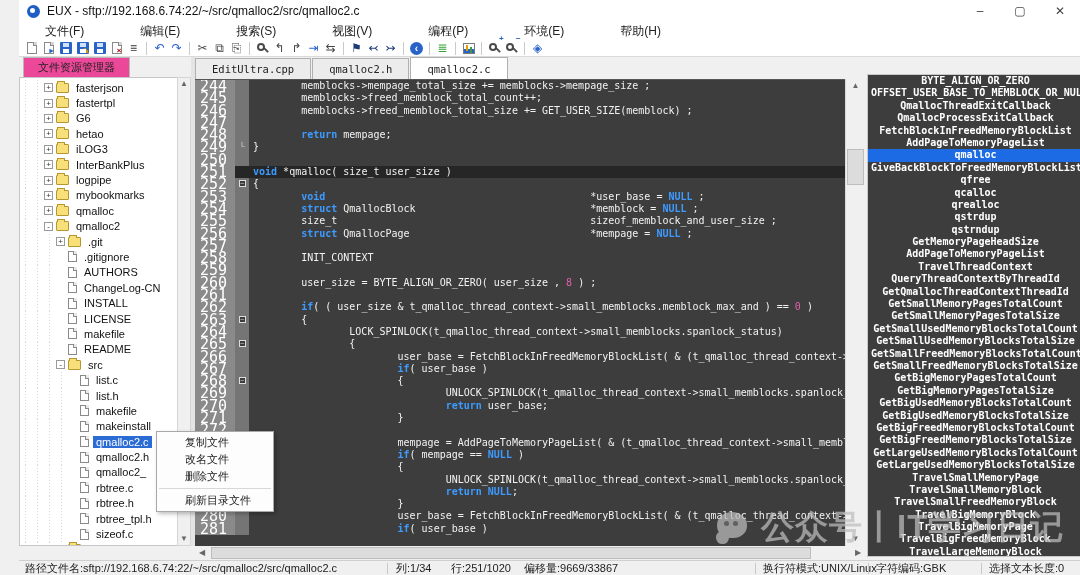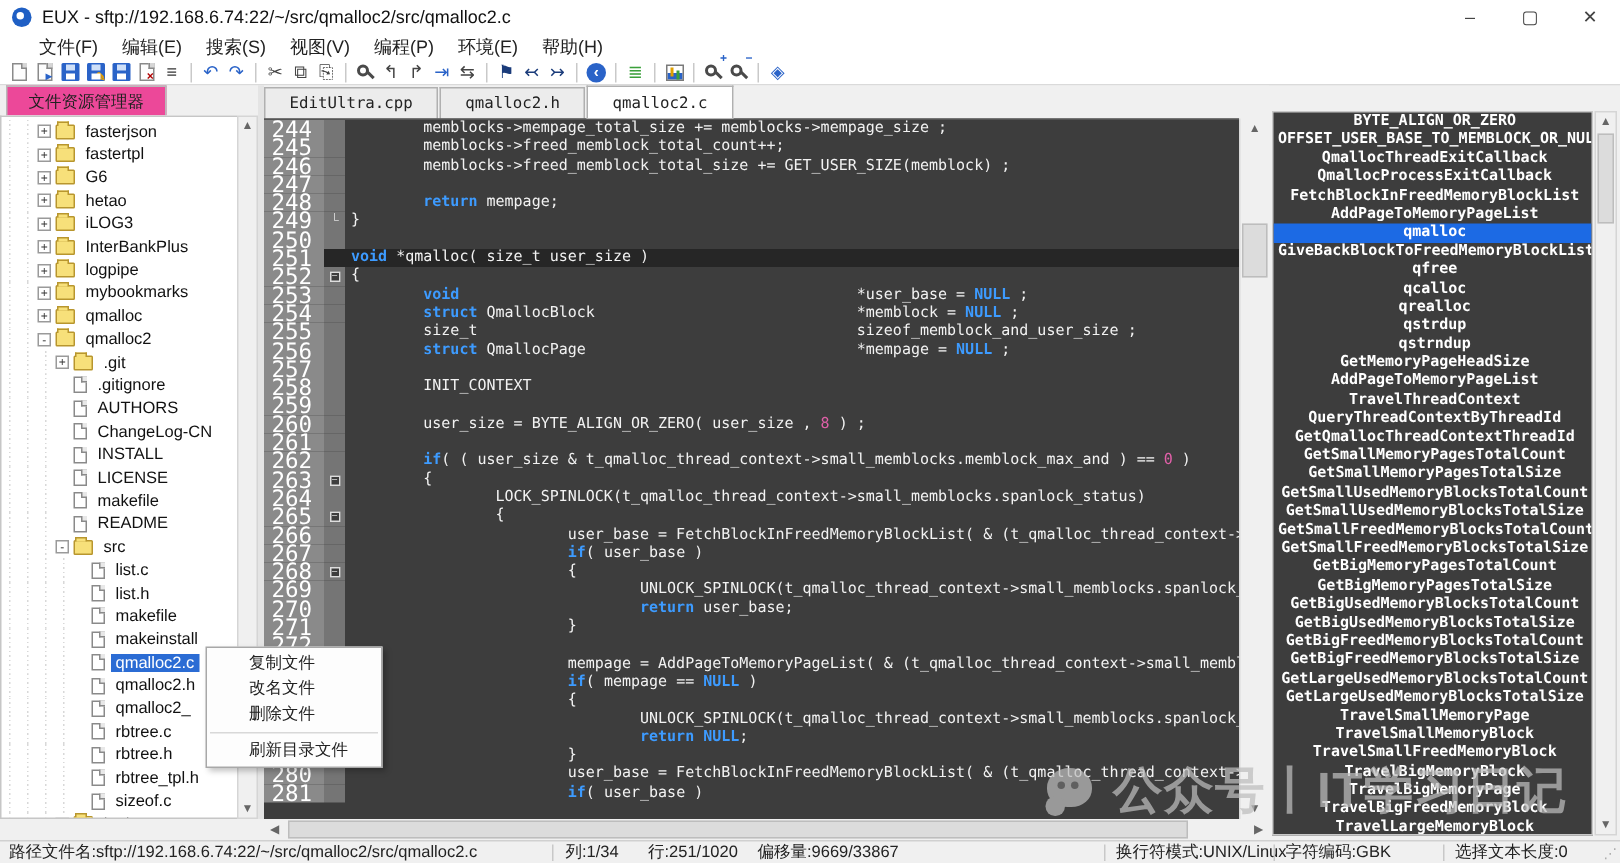--- a/index.html
+++ b/index.html
@@ -1,29 +1,29 @@
 <!DOCTYPE html>
 <html><head>
 <meta charset="utf-8">
 <style>
   * { margin:0; padding:0; box-sizing:border-box; }
   html,body { width:1080px; height:575px; overflow:hidden; }
   body { font-family:"Liberation Sans", sans-serif; background:#f0f0f0; position:relative; }
-  #window { position:absolute; inset:0; background:#f0f0f0; }
+  #window { position:absolute; inset:0; background:#f0f0f0;margin-left:19px; }
 
   
   #titlebar { position:absolute; left:0; top:0; right:0; height:22px; background:#ffffff; display:flex; align-items:center; }
   #app-logo { width:13px; height:13px; border-radius:50%; background:#1f5fc4; margin:0 7px 0 8px; position:relative; }
   #app-logo::after { content:""; position:absolute; left:3px; top:3px; width:5px; height:5px; border-radius:50%; background:#fff; }
   #title-text { font-size:12px; color:#111; }
   #win-controls { margin-left:auto; display:flex; height:100%; }
   .win-btn { width:40px; height:100%; display:flex; align-items:center; justify-content:center; font-size:12px; color:#444; }
 
   
-  #menubar { position:absolute; left:0; top:22px; right:0; height:18px; background:#fff; display:flex; align-items:center; padding-left:18px; }
+  #menubar { position:absolute; left:0; top:22px; right:0; height:18px; background:#fff; display:flex; align-items:center; padding-left:18px;gap:40px; }
   .menu-item { font-size:12px; color:#222; padding:0 8px; }
 
   
   #toolbar { position:absolute; left:0; top:40px; right:0; height:17px; background:#fff; border-bottom:1px solid #dadada; display:flex; align-items:center; padding-left:4px; }
   .tb-sep { width:1px; height:13px; background:#c9c9c9; margin:0 4px; }
   .ic { width:17px; height:15px; display:inline-flex; align-items:center; justify-content:center; position:relative; }
   .ic .g { font-size:12px; line-height:1; }
   .i-page { width:10px; height:12px; background:#fdfdfd; border:1px solid #8a8a8a; position:relative; }
   .i-page::before { content:""; position:absolute; right:-1px; top:-1px; width:3px; height:3px; background:#d6d6d6; border-left:1px solid #8a8a8a; border-bottom:1px solid #8a8a8a; }
   .i-ovl { position:absolute; right:-1px; bottom:-2px; font-size:8px; font-weight:bold; line-height:1; }

